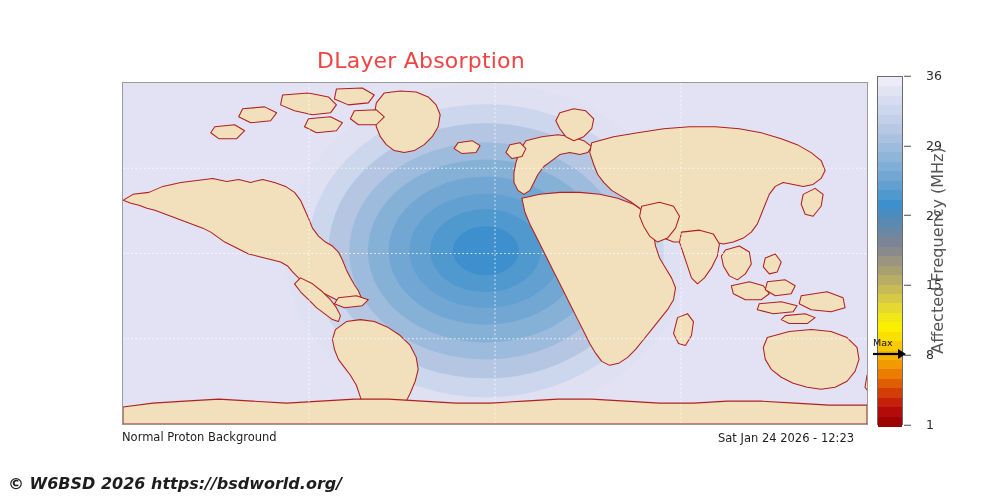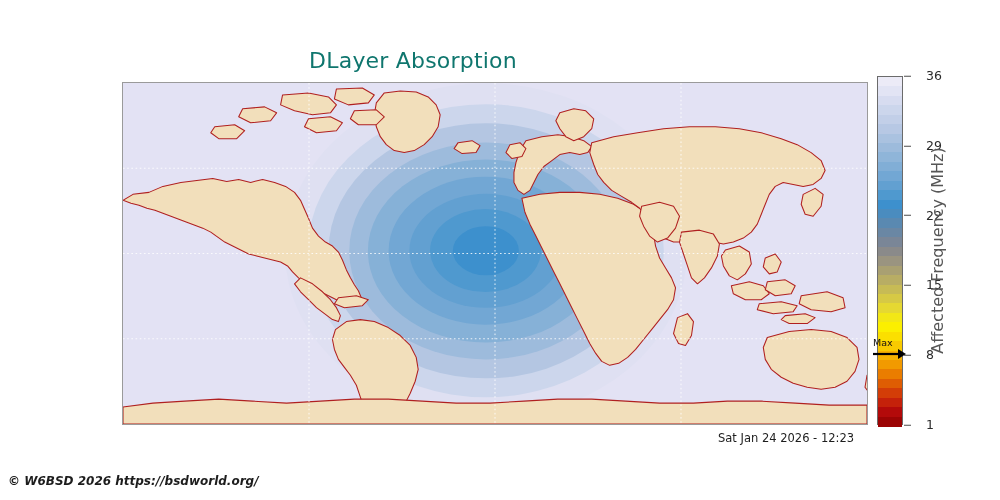--- a/index.html
+++ b/index.html
@@ -5,22 +5,22 @@
   html,body{margin:0;padding:0;}
   body{
     width:1000px;height:500px;background:#ffffff;
     font-family:"DejaVu Sans","Liberation Sans",sans-serif;
     overflow:hidden;position:relative;
   }
   #root{position:absolute;inset:0;}
 
   
   #chart-title{
-    position:absolute;left:0;top:48px;width:836px;
-    text-align:center;font-size:22px;color:#0f766e;
+    position:absolute;left:8px;top:48px;width:836px;
+    text-align:center;font-size:22px;color:#ef4444;
     letter-spacing:.2px;
   }
   
   #chart-title span{display:inline-block;transform:translateX(-5px);}
 
   
   #map-axes{
     position:absolute;left:122px;top:82px;width:746px;height:343px;
     background:#e3e2f4;
     border:1px solid #9a9a9a;
@@ -60,21 +60,21 @@
   
   #max-marker{position:absolute;left:872px;top:338px;width:48px;height:26px;}
   #max-marker .mx-label{
     position:absolute;left:1px;top:0;font-size:9.5px;color:#111;line-height:1;
   }
   #max-marker svg{position:absolute;left:0;top:10px;}
 
   
   #status-block{position:absolute;left:122px;top:430px;font-size:11.5px;color:#1d1d1d;line-height:15px;}
   #timestamp{position:absolute;left:718px;top:431px;font-size:11.5px;color:#1d1d1d;}
-  #copyright{position:absolute;left:8px;top:474px;font-size:12px;color:#1d1d1d;
+  #copyright{position:absolute;left:8px;top:474px;font-size:16px;color:#1d1d1d;
              font-style:italic;font-weight:bold;}
 </style>
 </head>
 <body>
 
 <div id="root">
 
   <div id="chart-title">
     <span>DLayer Absorption</span>
   </div>
@@ -234,17 +234,18 @@
   </div>
   <div id="max-marker">
     <div class="mx-label">Max</div>
     <svg width="34" height="12">
       <line x1="1" y1="6" x2="26" y2="6" stroke="#000" stroke-width="2.2"></line>
       <polygon points="26,1 34,6 26,11" fill="#000"></polygon>
     </svg>
   </div>
 
   <div id="status-block">
+    <div>Normal Proton Background</div>
   </div>
   <div id="timestamp">Sat Jan 24 2026 - 12:23</div>
   <div id="copyright">© W6BSD 2026 https://bsdworld.org/</div>
 
 </div>
 
 </body></html>

